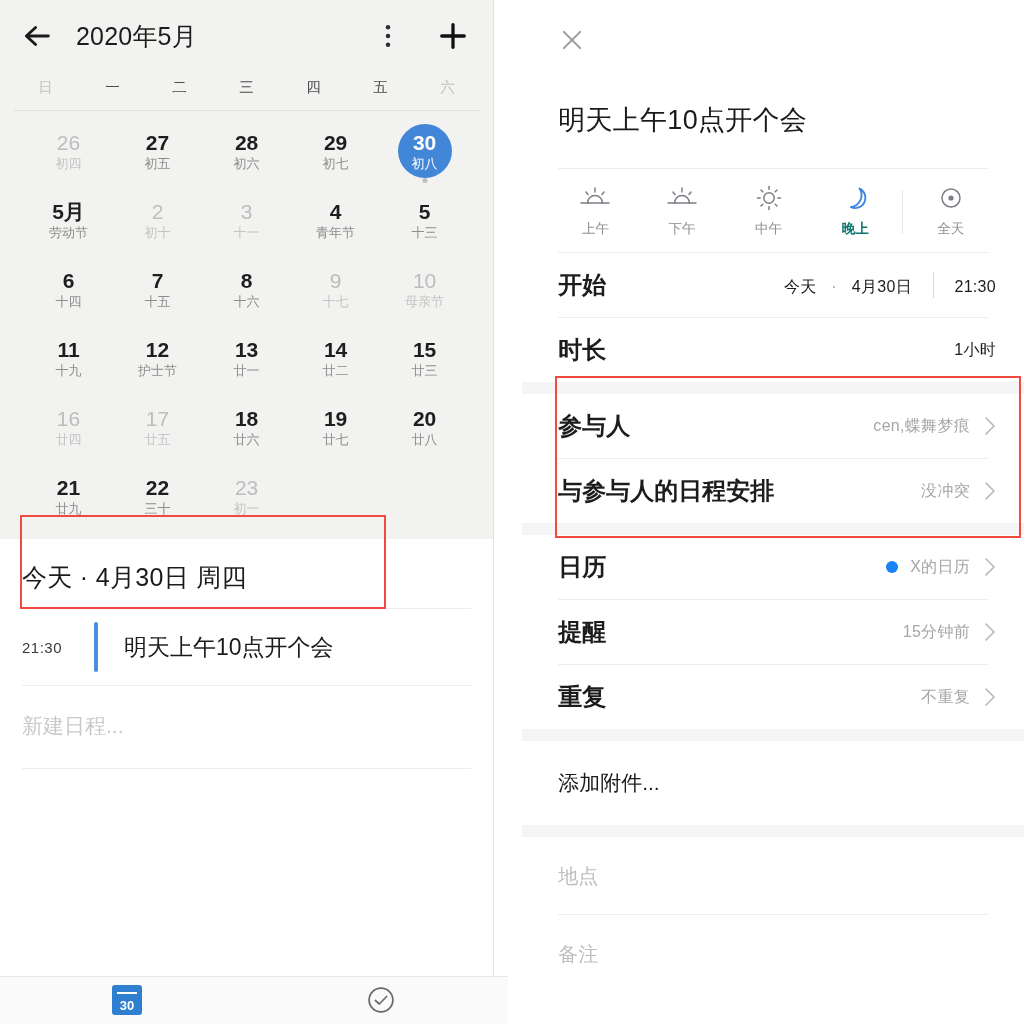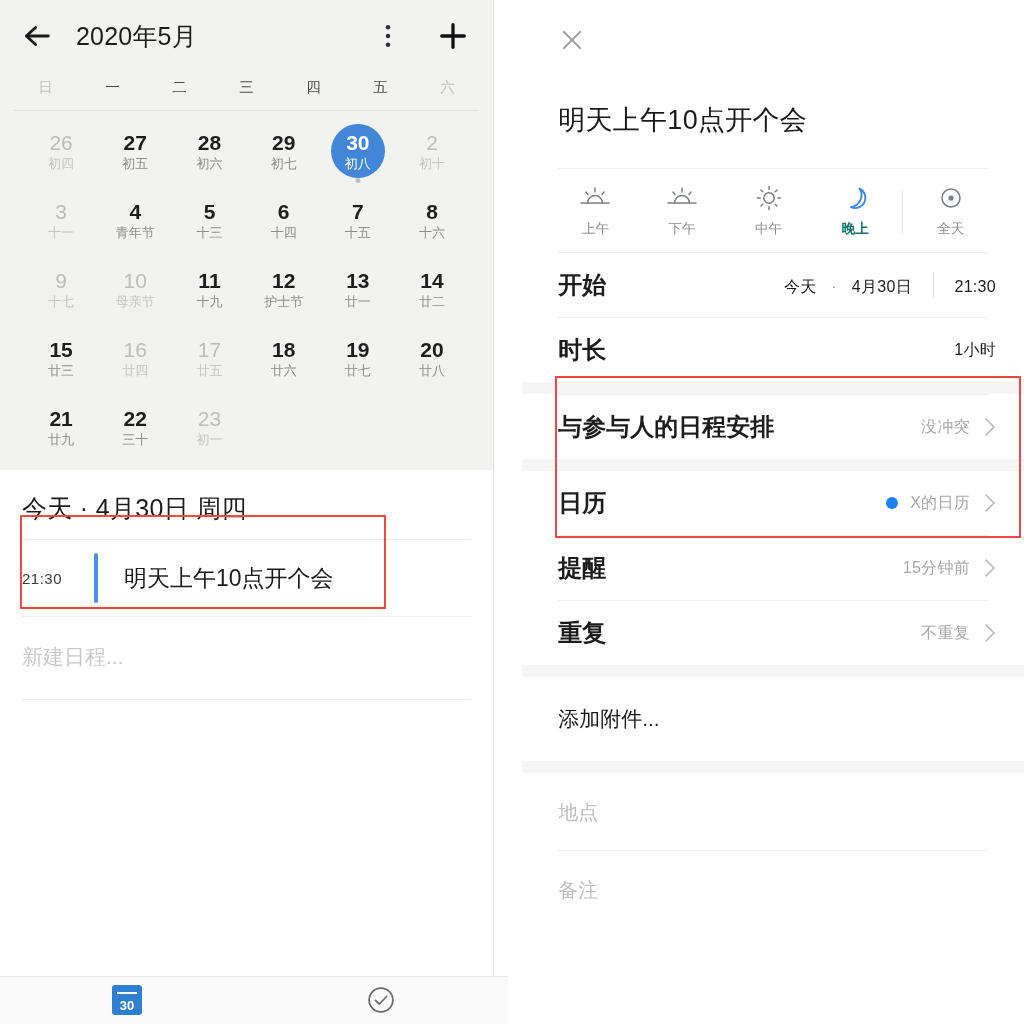--- a/index.html
+++ b/index.html
@@ -42,21 +42,21 @@
     display:grid; grid-template-columns:repeat(7,1fr);
     padding:0 12px; margin-bottom:3px;
   }
   .wd {
     text-align:center; font-size:14.5px; color:#4a4a4a;
     padding:6px 0 10px;
   }
   .wd.dim { color:#c0c0c0; }
   .wd-rule { height:1px; background:#e0e0de; margin:0 14px 6px; }
 
-  .cal-grid { display:grid; grid-template-columns:repeat(6,1fr); padding:0 24px; }
+  .cal-grid { display:grid; grid-template-columns:repeat(5,1fr); padding:0 24px; }
   .cell {
     position:relative; height:69px;
     display:flex; flex-direction:column; align-items:center; justify-content:center;
   }
   .cell .num { font-size:21px; font-weight:700; color:#1e1e1e; line-height:1.05; }
   .cell .sub { font-size:13px; color:#8d8d8d; margin-top:3px; line-height:1.1; }
   .cell.dim .num { color:#bdbdbd; font-weight:400; }
   .cell.dim .sub { color:#c4c4c4; }
   .cell .circle {
     position:absolute; width:54px; height:54px; border-radius:50%;
@@ -201,20 +201,24 @@
           <div class="cell">
             <span class="num">29</span>
             <span class="sub">初七</span>
           </div>
           <div class="cell selected">
             <span class="circle"></span>
             <span class="num">30</span>
             <span class="sub">初八</span>
             <span class="dot-mark"></span>
           </div>
+          <div class="cell">
+            <span class="num">5月</span>
+            <span class="sub">劳动节</span>
+          </div>
           <div class="cell dim">
             <span class="num">2</span>
             <span class="sub">初十</span>
           </div>
           <div class="cell dim">
             <span class="num">3</span>
             <span class="sub">十一</span>
           </div>
           <div class="cell">
             <span class="num">4</span>
@@ -409,20 +413,27 @@
     </div>
     <div class="row-rule"></div>
 
     <div class="row">
       <span class="label">时长</span>
       <span class="value dark">1小时</span>
     </div>
 
     <div class="gap"></div>
 
+    <div class="row">
+      <span class="label">参与人</span>
+      <span class="value">cen,蝶舞梦痕</span>
+      <svg class="chev" viewBox="0 0 12 20" fill="none" stroke="currentColor" stroke-width="1.6" stroke-linecap="round" stroke-linejoin="round">
+        <polyline points="2,2 10,10 2,18"></polyline>
+      </svg>
+    </div>
     <div class="row-rule"></div>
 
     <div class="row">
       <span class="label">与参与人的日程安排</span>
       <span class="value">没冲突</span>
       <svg class="chev" viewBox="0 0 12 20" fill="none" stroke="currentColor" stroke-width="1.6" stroke-linecap="round" stroke-linejoin="round">
         <polyline points="2,2 10,10 2,18"></polyline>
       </svg>
     </div>
 

